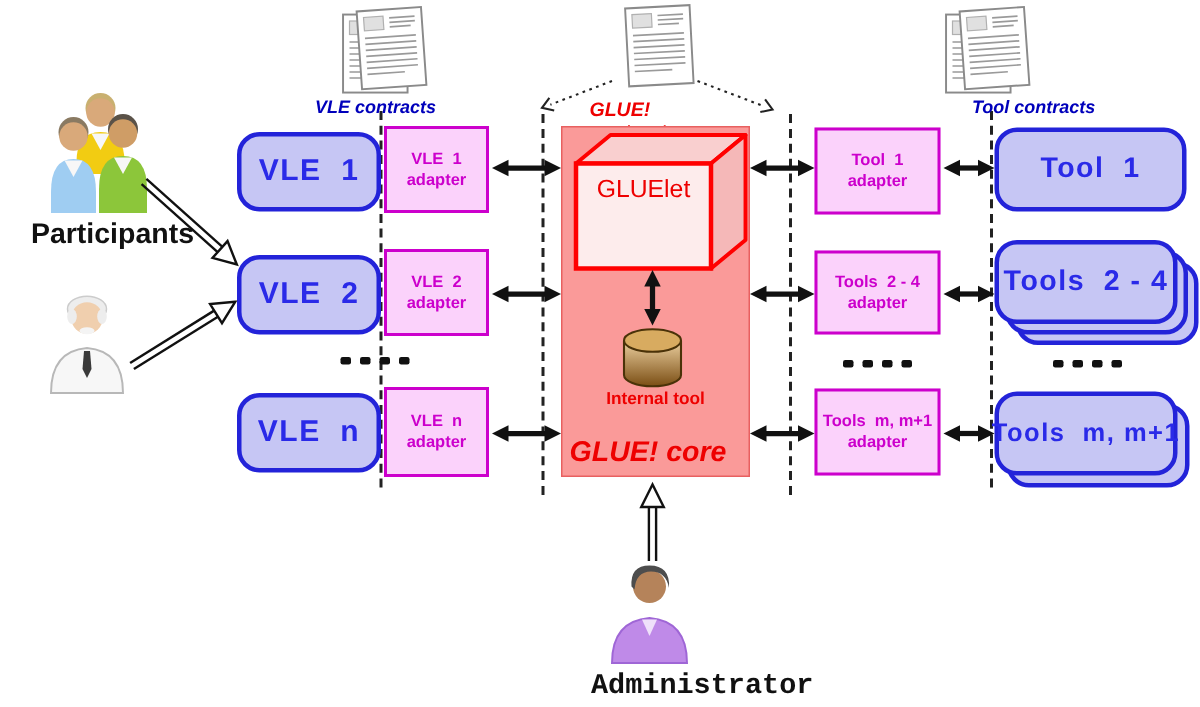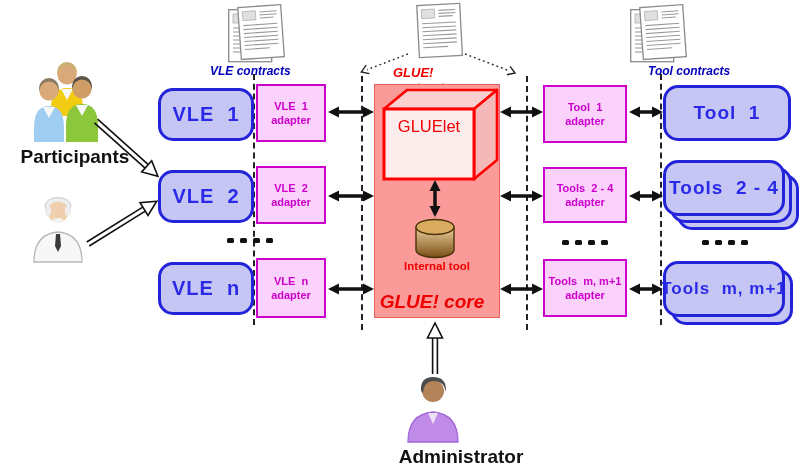--- a/index.html
+++ b/index.html
@@ -216,21 +216,21 @@
   </svg>
 
   <svg class="icon" style="left:406px;top:372px;" width="54" height="72" viewBox="0 0 54 72">
     <circle cx="27" cy="19" r="11" fill="#b5835a"></circle>
     <path d="M15,19 Q14,5 27,5 Q41,5 40,20 Q38,9 28,9 Q18,9 17,21 Z" fill="#4d4d4d"></path>
     <path d="M2,70 Q2,42 27,40 Q52,42 52,70 Z" fill="#bf8ae8" stroke="#9f66d6" stroke-width="1.3"></path>
     <polygon points="22,41 32,41 27,52" fill="#efe0fa"></polygon>
   </svg>
 
   <div class="actorlbl" style="left:0px;top:146px;width:118px;">Participants</div>
-  <div class="actorlbl" style="left:378px;top:446px;width:134px;">Administrator</div>
+  <div class="actorlbl" style="left:378px;top:446px;width:134px;font-family:Liberation Mono, monospace;">Administrator</div>
 
   <svg class="overlay" width="800" height="471" viewBox="0 0 800 471">
 
     <g>
       <line class="ar" x1="336" y1="112" x2="366" y2="112"></line>
       <polygon class="ah" points="328,112 339,106.5 339,117.5"></polygon>
       <polygon class="ah" points="374,112 363,106.5 363,117.5"></polygon>
     </g>
     <g>
       <line class="ar" x1="336" y1="196" x2="366" y2="196"></line>

